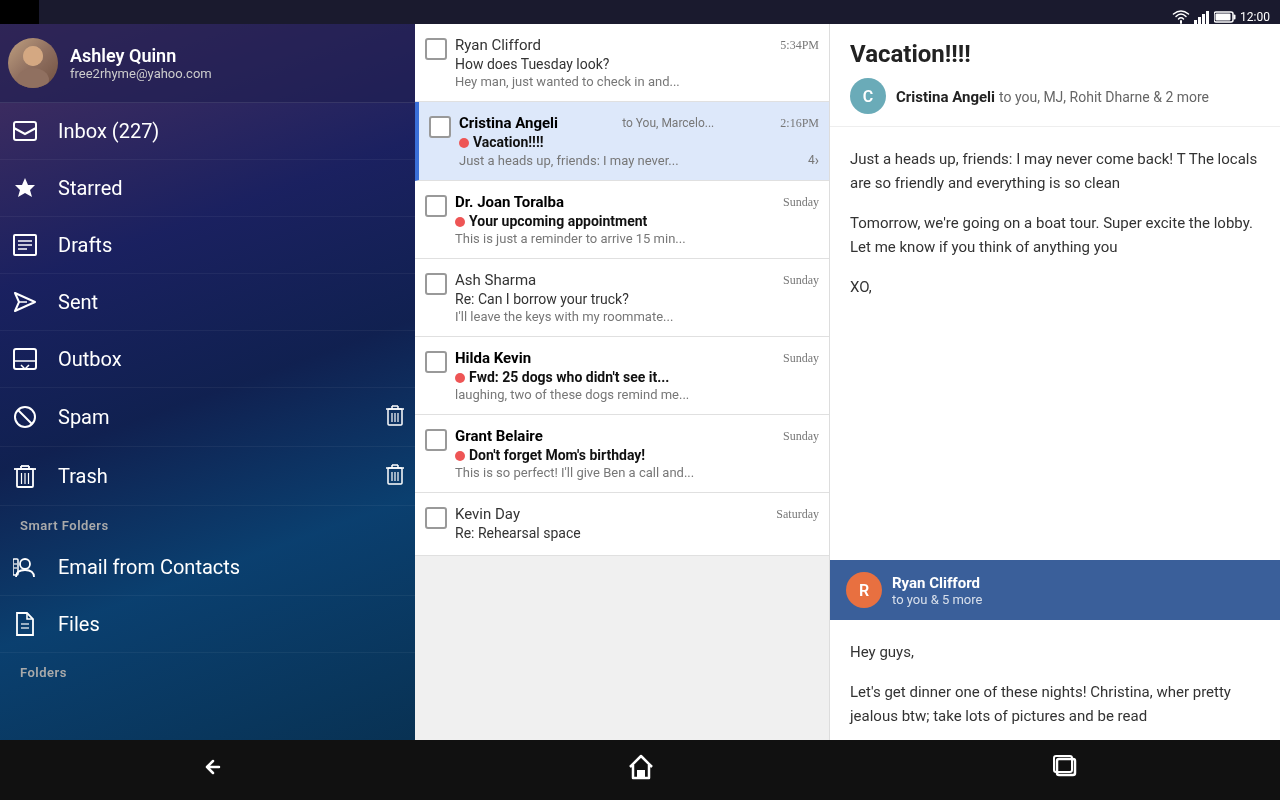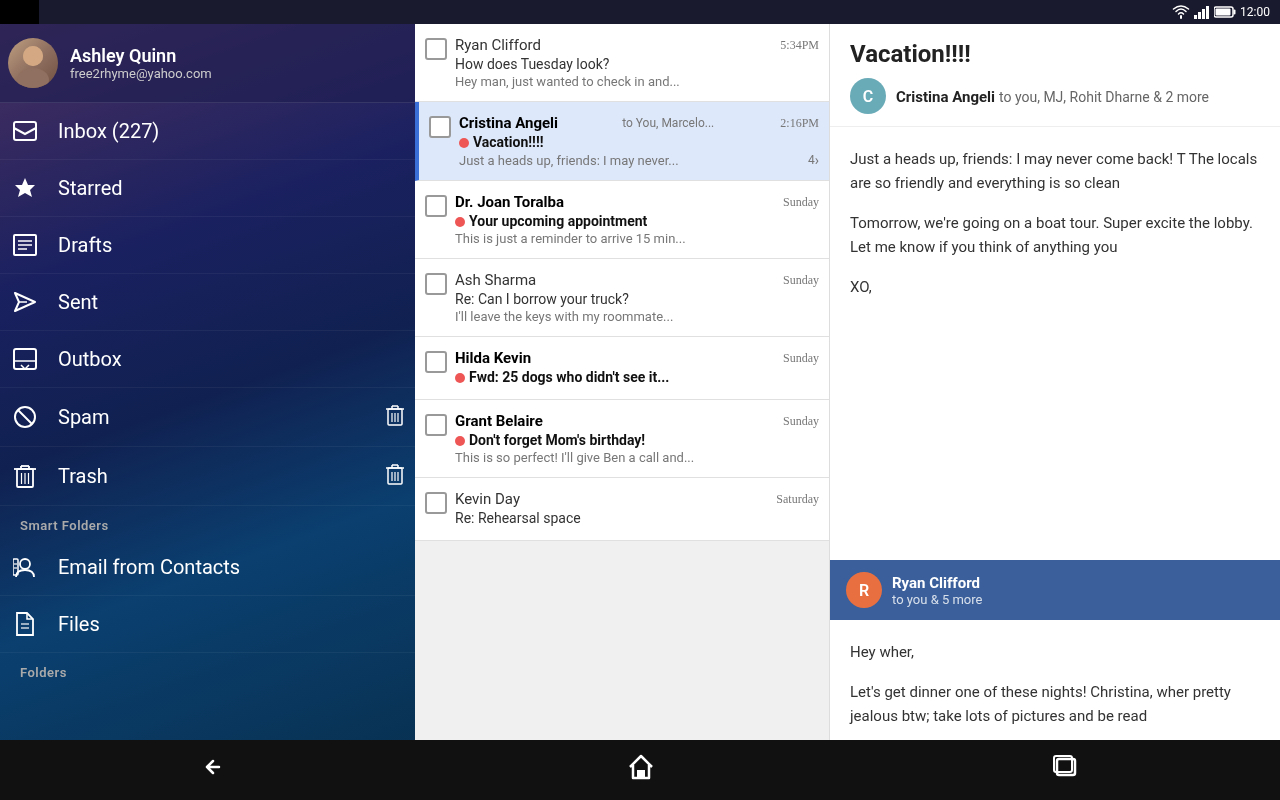--- a/index.html
+++ b/index.html
@@ -3,21 +3,21 @@
   <meta charset="utf-8">
   <style>
     * { margin: 0; padding: 0; box-sizing: border-box; }
     body { width: 1280px; height: 800px; overflow: hidden; font-family: 'Roboto', Arial, sans-serif; background: #000; }
 
     
     .status-bar {
       height: 24px;
       background: #1a1a2e;
       display: flex;
-      align-items: center;
+      align-items: flex-end;
       justify-content: flex-end;
       padding: 0 10px;
       gap: 6px;
       margin-left: 39px;
     }
     .status-bar span { color: #fff; font-size: 12px; }
     .status-icons { display: flex; align-items: center; gap: 4px; }
 
     
     .main-container {
@@ -528,20 +528,21 @@
       <div class="email-item unread">
         <div class="email-checkbox"></div>
         <div class="email-body-wrap">
           <div class="email-top">
             <span class="email-sender" style="font-weight:700;color:#000;">Hilda Kevin</span>
             <span class="email-time">Sunday</span>
           </div>
           <div class="email-subject bold">
             <span class="email-dot"></span>Fwd: 25 dogs who didn't see it...
           </div>
+          <div class="email-preview">laughing, two of these dogs remind me...</div>
         </div>
       </div>
 
       <div class="email-item unread">
         <div class="email-checkbox"></div>
         <div class="email-body-wrap">
           <div class="email-top">
             <span class="email-sender" style="font-weight:700;color:#000;">Grant Belaire</span>
             <span class="email-time">Sunday</span>
           </div>
@@ -587,21 +588,21 @@
 
       <div class="thread-separator">
         <div class="thread-meta-avatar" style="background:#e87040;">R</div>
         <div>
           <div class="thread-from">Ryan Clifford</div>
           <div class="thread-to">to you &amp; 5 more</div>
         </div>
       </div>
 
       <div class="thread-body">
-        <p>Hey wher,</p>
+        <p>Hey guys,</p>
         <p>Let's get dinner one of these nights! Christina, wher pretty jealous btw; take lots of pictures and be read</p>
       </div>
 
     </div>
 
   </div>
 
   <div class="bottom-nav">
     <div class="bottom-nav-btn">
       <svg width="30" height="24" viewBox="0 0 30 24">

